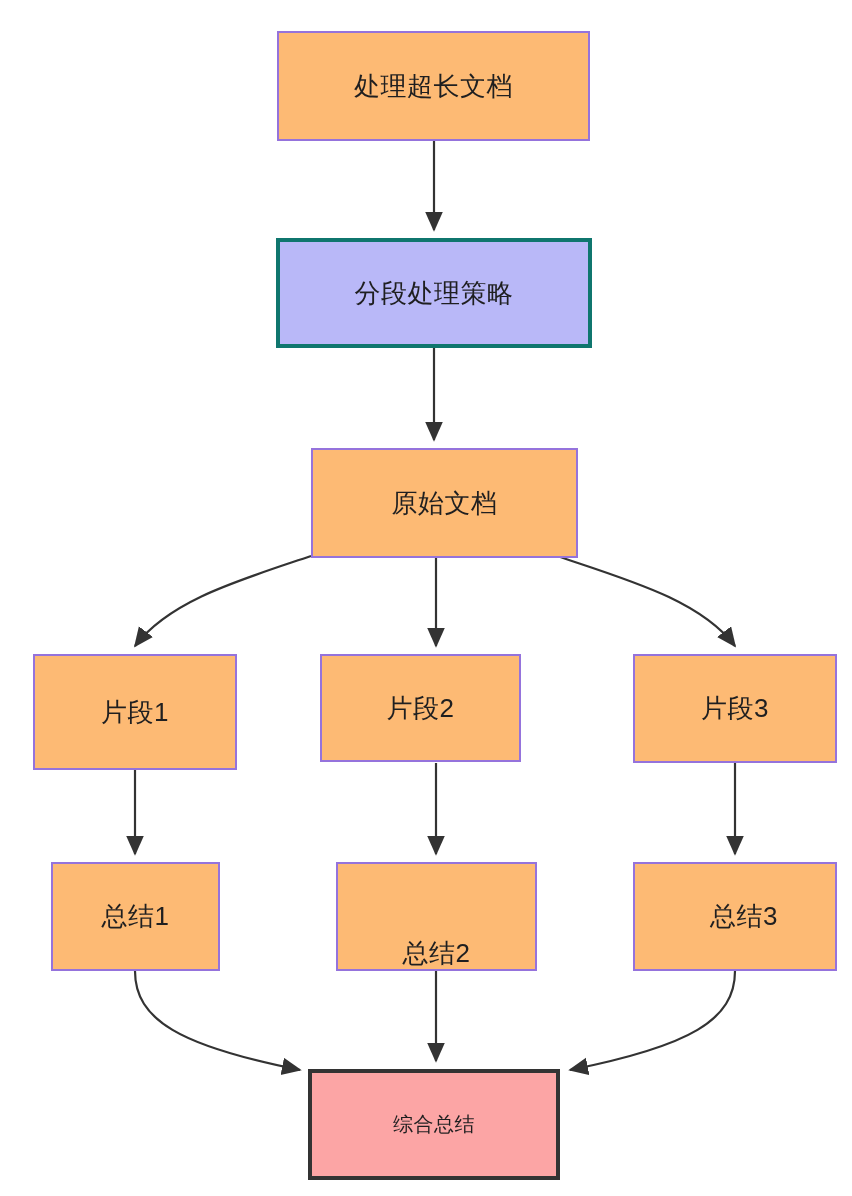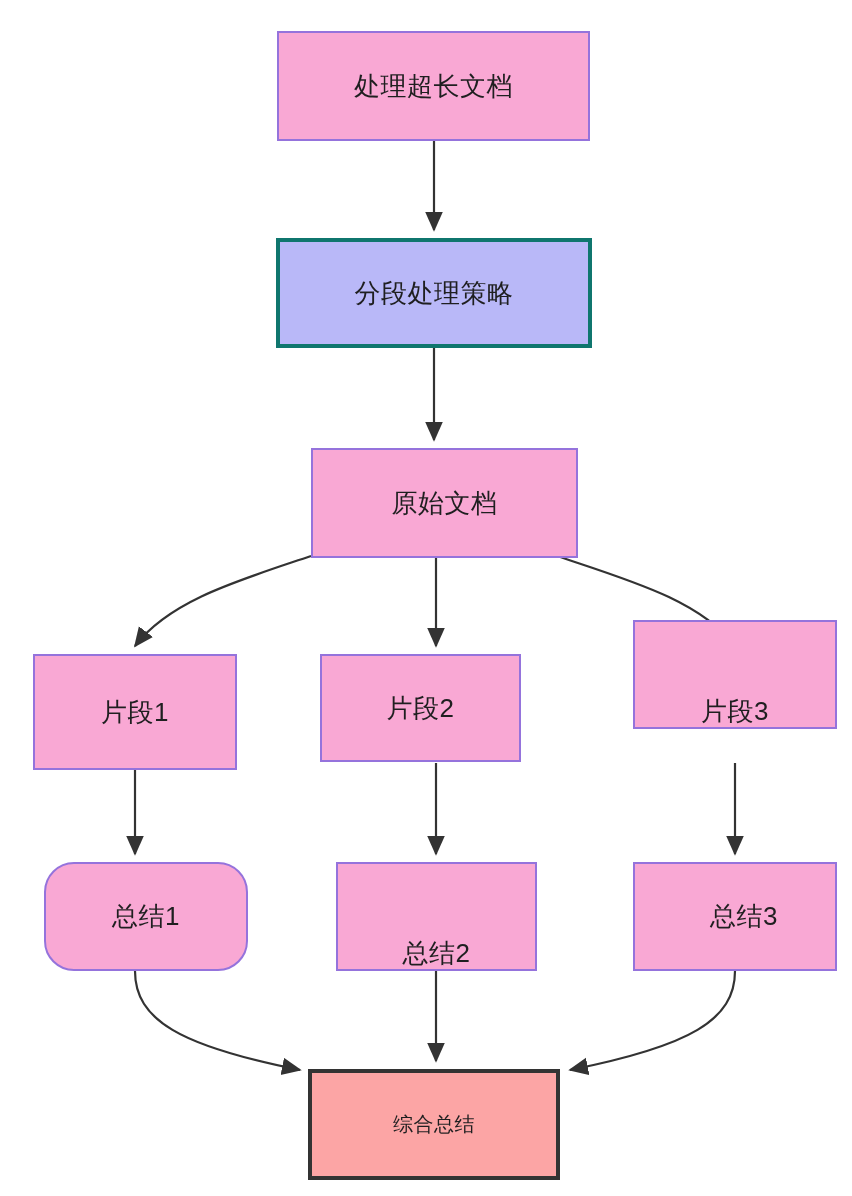--- a/index.html
+++ b/index.html
@@ -38,21 +38,21 @@
     line-height: 1.25;
     color: #1f1f20;
   }
   .node-label {
     display: block;
     white-space: nowrap;
     letter-spacing: 0.5px;
   }
   
   .node.style-default {
-    background: #f9a8d4;
+    background: #fdba74;
     border: 2px solid #9573dc;
     font-size: 26px;
   }
   
   .node.style-strategy {
     background: #b9b8f8;
     border: 4px solid #0f766e;
     font-size: 26px;
   }
   
@@ -101,25 +101,25 @@
   </div>
 
   <div class="node style-default" style="left: 33px; top: 654px; width: 204px; height: 116px;">
     <span class="node-label">片段1</span>
   </div>
 
   <div class="node style-default" style="left: 320px; top: 654px; width: 201px; height: 108px;">
     <span class="node-label">片段2</span>
   </div>
 
-  <div class="node style-default" style="left: 633px; top: 620px; width: 204px; height: 109px; align-items: flex-end;">
+  <div class="node style-default" style="left: 633px; top: 654px; width: 204px; height: 109px;">
     <span class="node-label">片段3</span>
   </div>
 
-  <div class="node style-default" style="left: 44px; top: 862px; width: 204px; height: 109px; border-radius: 30px;">
+  <div class="node style-default" style="left: 51px; top: 862px; width: 169px; height: 109px;">
     <span class="node-label">总结1</span>
   </div>
 
   <div class="node style-default" style="left: 336px; top: 862px; width: 201px; height: 109px; align-items: flex-end;">
     <span class="node-label">总结2</span>
   </div>
 
   <div class="node style-default" style="left: 633px; top: 862px; width: 204px; height: 109px; padding-left: 18px;">
     <span class="node-label">总结3</span>
   </div>

